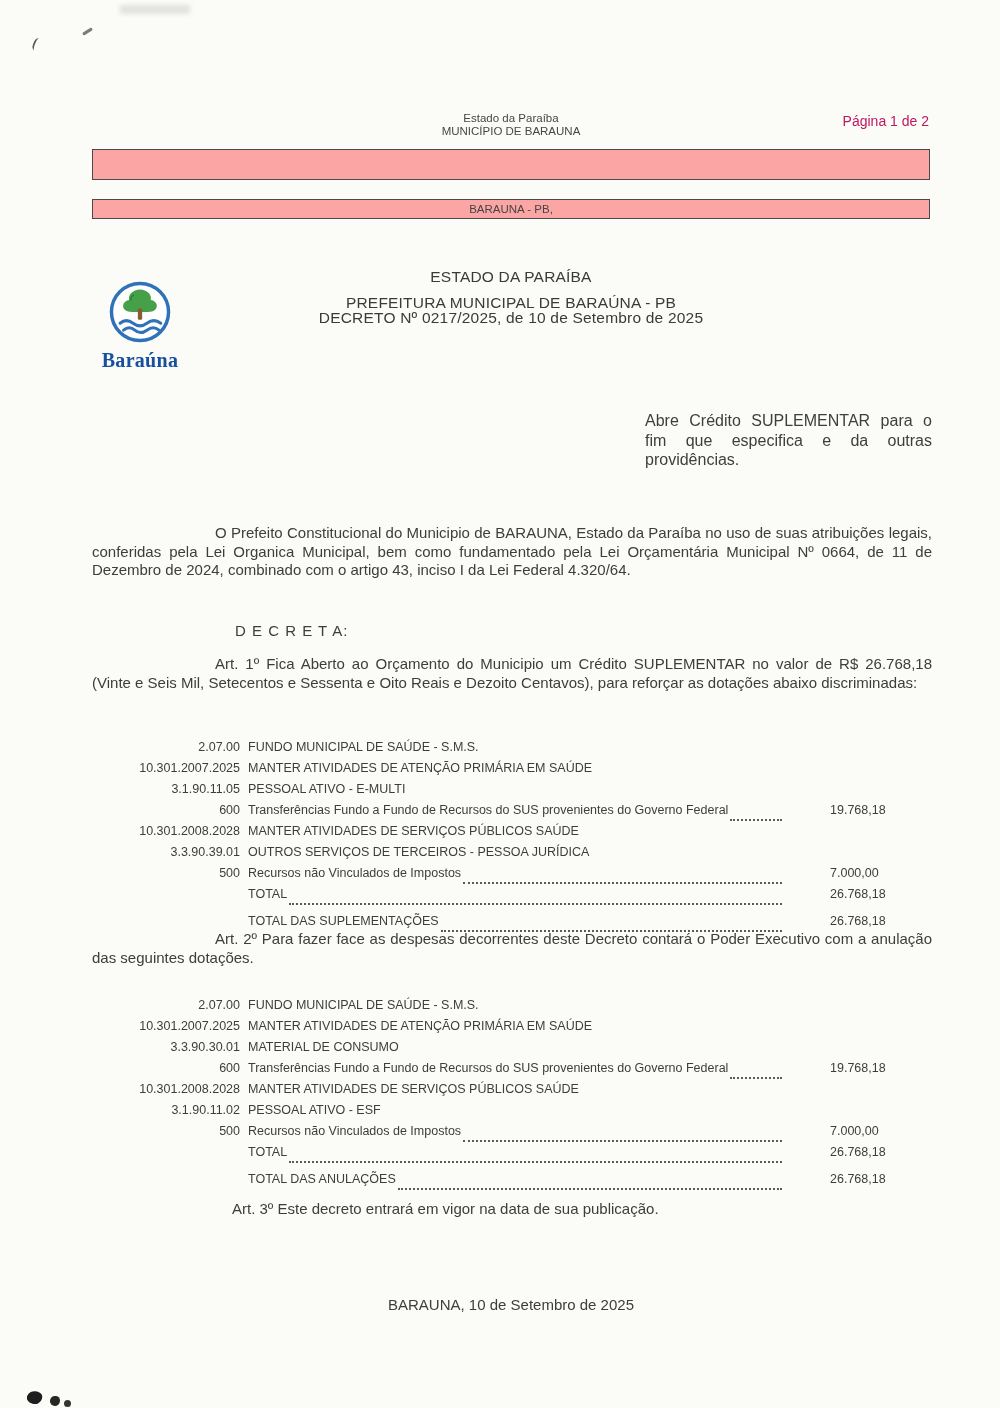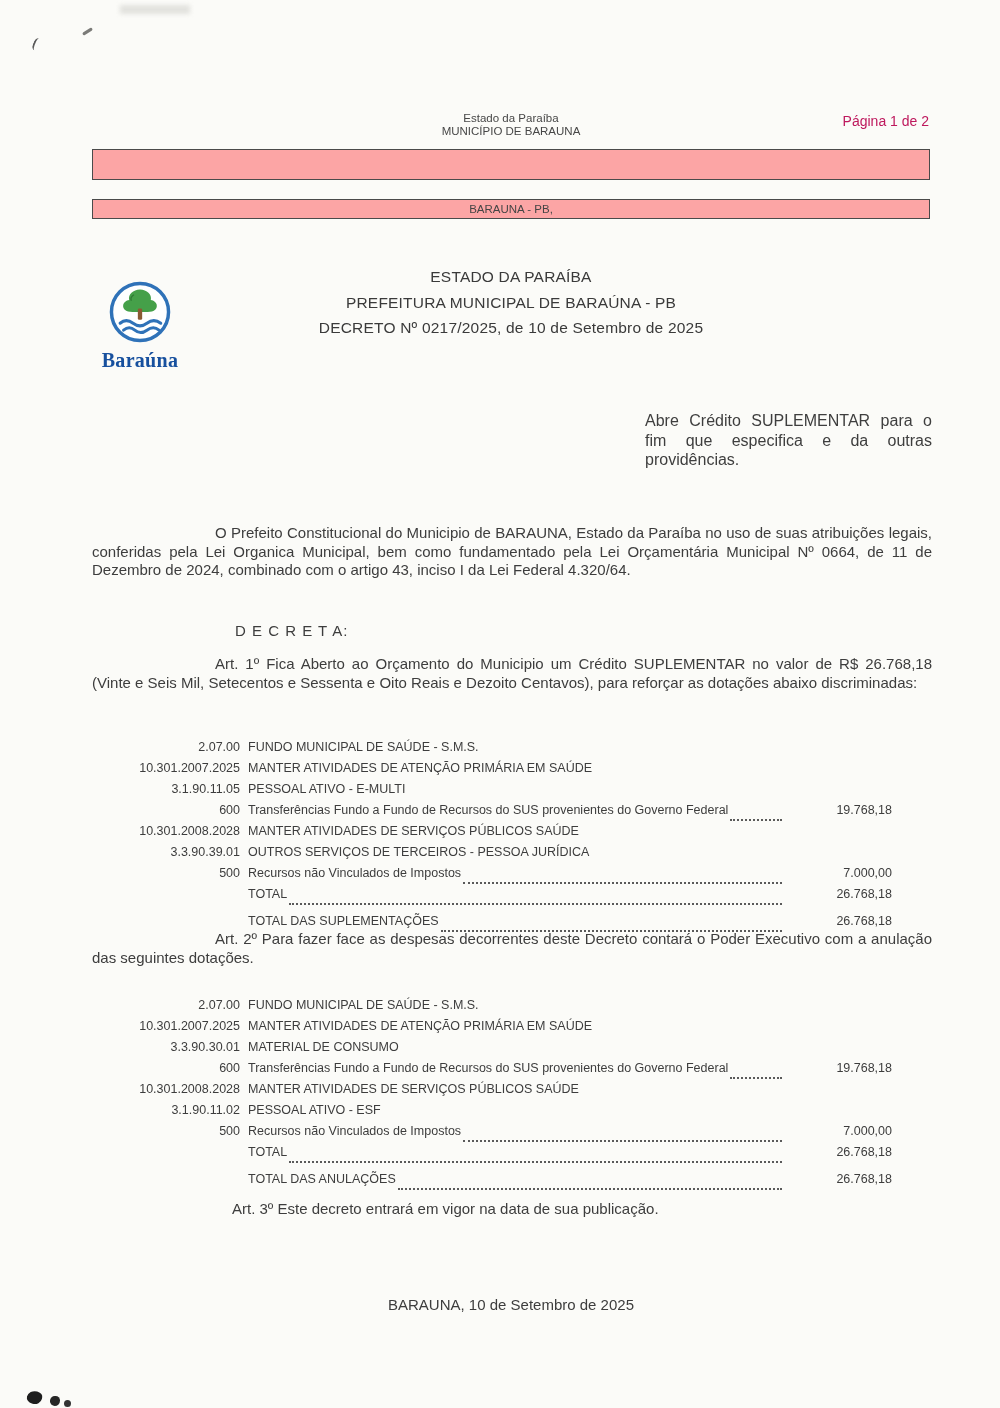--- a/index.html
+++ b/index.html
@@ -22,21 +22,21 @@
   .box-2 { top:199px; height:20px; font-size:11.5px; color:#454545; display:flex; align-items:center; justify-content:center; }
 
   
   .logo-wrap { left:98px; top:280px; width:84px; text-align:center; }
   .logo-caption { margin-top:1px; font-family:"Liberation Serif", serif; font-weight:700; font-size:20px; color:#17509e; letter-spacing:0.3px; }
 
   
   .title-line { left:92px; width:838px; text-align:center; font-size:15.5px; color:#3a3a3a; letter-spacing:0.2px; }
   .t1 { top:268px; }
   .t2 { top:294px; }
-  .t3 { top:319px; }
+  .t3 { top:309px; }
 
   
   .ementa { left:645px; top:411px; width:287px; font-size:16px; line-height:19.5px; text-align:justify; color:#3e3e3e; }
 
   
   .para { left:92px; width:840px; font-size:15px; line-height:18.6px; text-align:justify; color:#3d3d3d; }
   .indent { text-indent:123px; }
   .preamble { top:524px; }
   .decreta { top:622px; left:235px; width:400px; font-size:15px; letter-spacing:1px; color:#3d3d3d; }
   .art1 { top:655px; }
@@ -45,21 +45,21 @@
 
   
   .btable { left:128px; width:764px; }
   .table-1 { top:740px; }
   .table-2 { top:998px; }
   .brow { display:flex; align-items:baseline; height:21px; font-size:12.5px; color:#3d3d3d; white-space:nowrap; }
   .brow.mt { margin-top:6px; }
   .bcode { flex:0 0 112px; text-align:right; }
   .bdesc { margin-left:8px; }
   .leader { flex:1; border-bottom:2px dotted #5a5a5a; margin:0 48px 3px 2px; min-width:12px; align-self:flex-end; }
-  .bval { flex:0 0 62px; text-align:right; }
+  .bval { flex:0 0 62px; }
 
   
   .footer-date { left:92px; top:1296px; width:838px; text-align:center; font-size:15px; color:#3d3d3d; }
 
   
   .artifact { pointer-events:none; }
   .smudge { filter:blur(2px); }
 </style>
 </head>
 <body>

